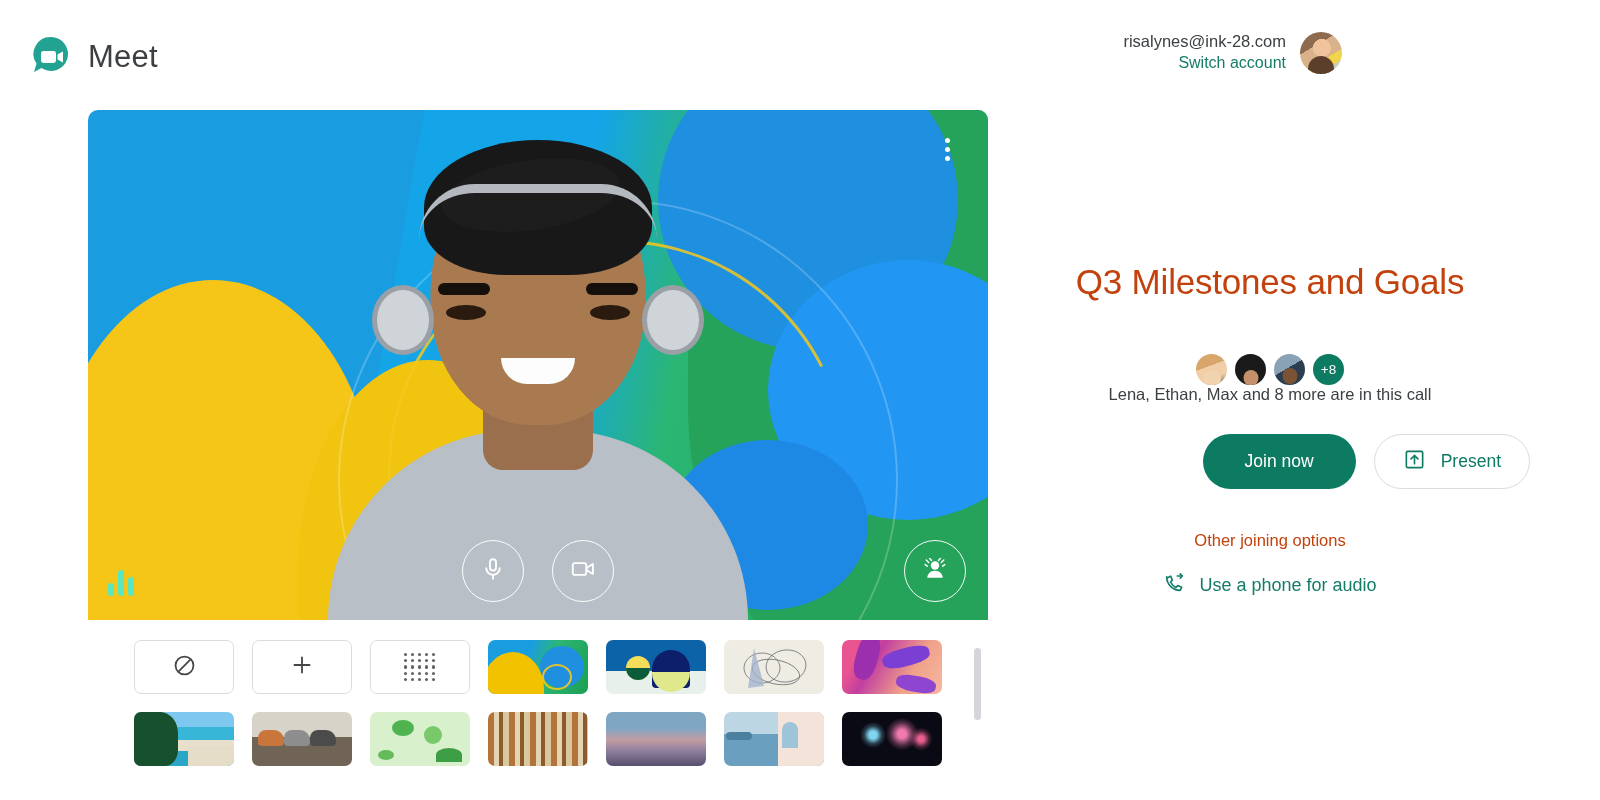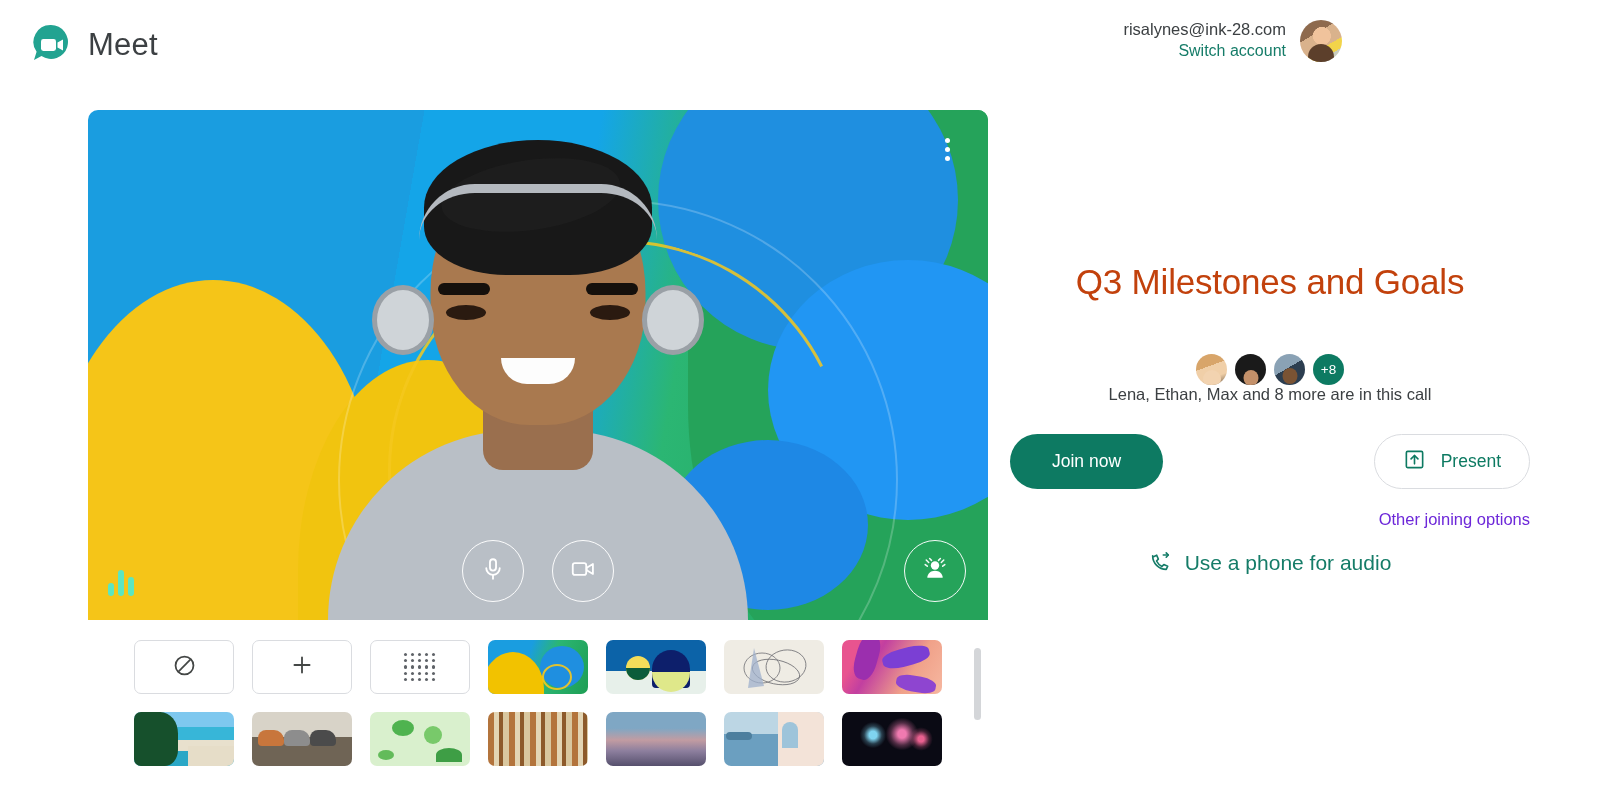--- a/index.html
+++ b/index.html
@@ -5,21 +5,21 @@
   * { box-sizing: border-box; margin: 0; padding: 0; }
   html, body {
     width: 1600px; height: 800px;
     background: #ffffff;
     font-family: "Liberation Sans", sans-serif;
     color: #202124;
     overflow: hidden;
   }
 
   
-  .header { position: absolute; top: 0; left: 0; width: 1356px; height: 96px; }
+  .header { position: absolute; top: 12px; left: 0; width: 1356px; height: 96px; }
   .brand { position: absolute; left: 28px; top: 22px; display: flex; align-items: center; gap: 14px; }
   .brand-logo { width: 46px; height: 46px; position: relative; }
   .brand-name { font-size: 31px; color: #3c4043; letter-spacing: .2px; font-weight: 400; }
 
   .account { position: absolute; right: 70px; top: 18px; text-align: right; line-height: 1.35; }
   .account-email { font-size: 16.5px; color: #3c4043; }
   .account-switch { font-size: 16px; color: #157c68; cursor: pointer; }
   .account-avatar {
     position: absolute; right: 14px; top: 20px;
     width: 42px; height: 42px; border-radius: 50%;
@@ -141,36 +141,36 @@
   .av2::after { content:""; position:absolute; left:50%; top:50%; transform:translateX(-50%); width:15px; height:16px; border-radius:50%; background:#c4916a; }
   .av3 { background: linear-gradient(150deg,#8aa2b5 0 45%,#2c3e50 45% 100%); }
   .av3::after { content:""; position:absolute; left:50%; top:46%; transform:translateX(-50%); width:15px; height:16px; border-radius:50%; background:#7a5334; }
   .av-more {
     width: 31px; height: 31px; border-radius: 50%; background: #0d7a62;
     color: #fff; font-size: 13.5px; display: flex; align-items: center; justify-content: center;
   }
 
   .participants-text { font-size: 16.5px; color: #3c4043; }
 
-  .btn-row { display: flex; justify-content: space-between; gap: 18px; margin-top: 30px; }
+  .btn-row { display: flex; justify-content: flex-end; gap: 18px; margin-top: 30px; }
   .btn-join {
     background: #0d7a62; color: #fff; border: none; cursor: pointer;
     height: 55px; padding: 0 42px; border-radius: 28px; font-size: 17.5px;
     font-family: inherit;
   }
   .btn-present {
     background: #fff; color: #0d7a62; border: 1.4px solid #dadce0; cursor: pointer;
     height: 55px; padding: 0 28px; border-radius: 28px; font-size: 17.5px;
     display: flex; align-items: center; gap: 15px; font-family: inherit;
   }
 
-  .other-options { margin-top: 21px; font-size: 16.5px; color: #6d28d9; text-align: right; }
+  .other-options { margin-top: 42px; font-size: 16.5px; color: #c2410c; }
   .phone-option {
-    margin-top: 22px; display: flex; justify-content: center;
-    gap: 14px; color: #157c68; font-size: 21px; cursor: pointer;
+    margin-top: 22px; display: flex; align-items: center; justify-content: center;
+    gap: 14px; color: #157c68; font-size: 18px; cursor: pointer;
   }
 </style>
 </head>
 <body>
 
 <div class="header">
 
   <div class="brand">
     <div class="brand-logo">
       <svg width="46" height="46" viewBox="0 0 46 46">

